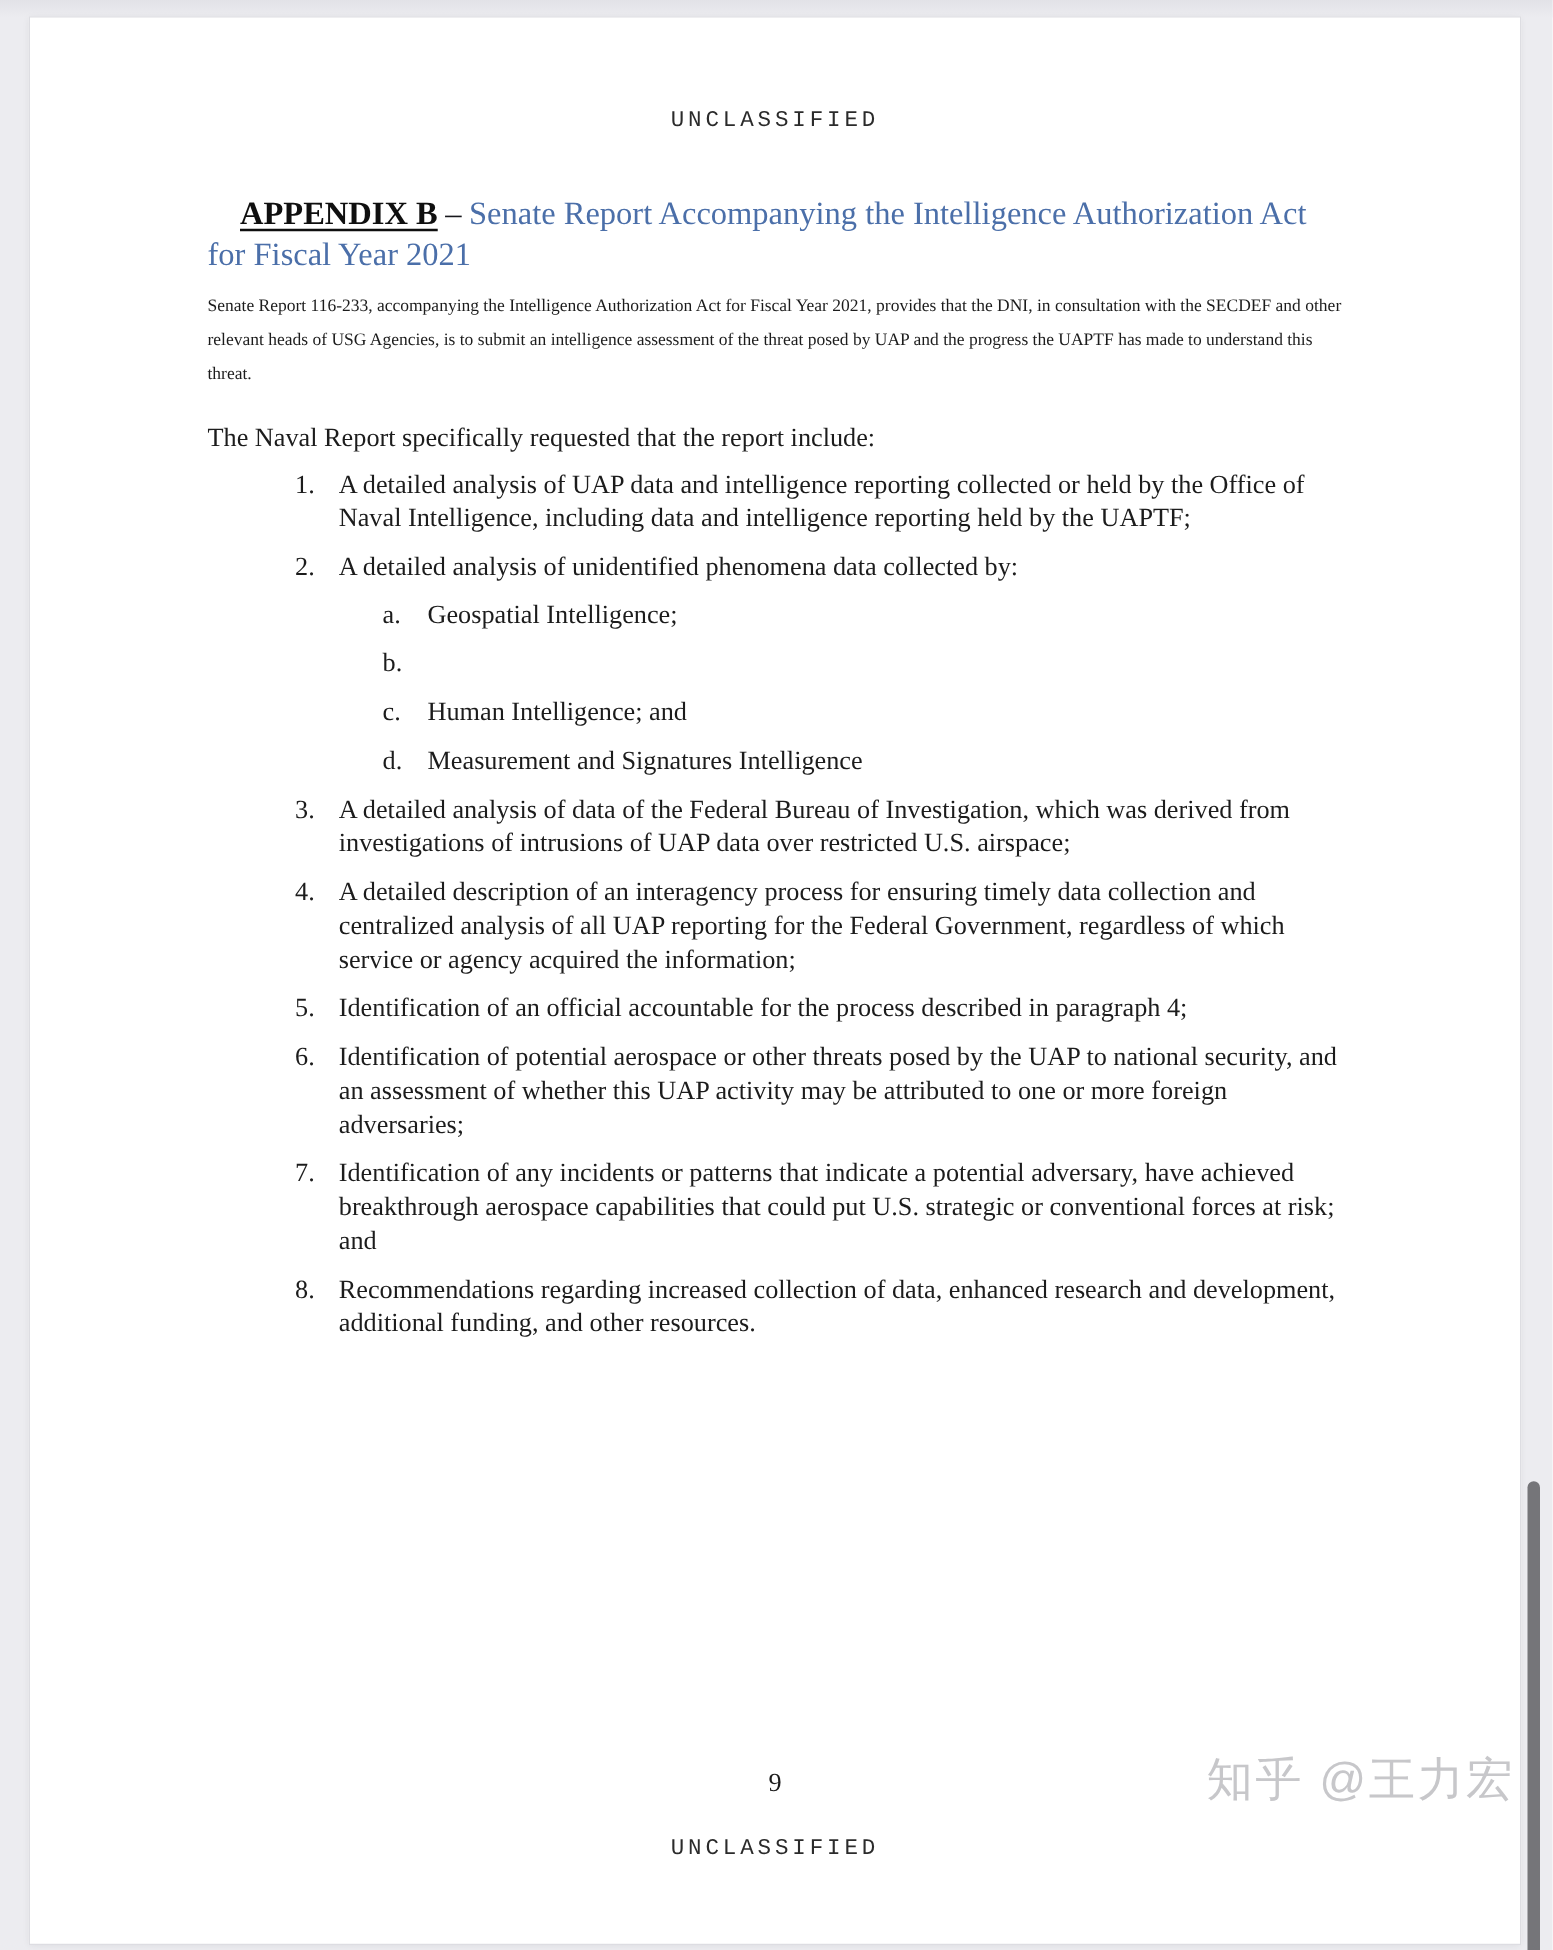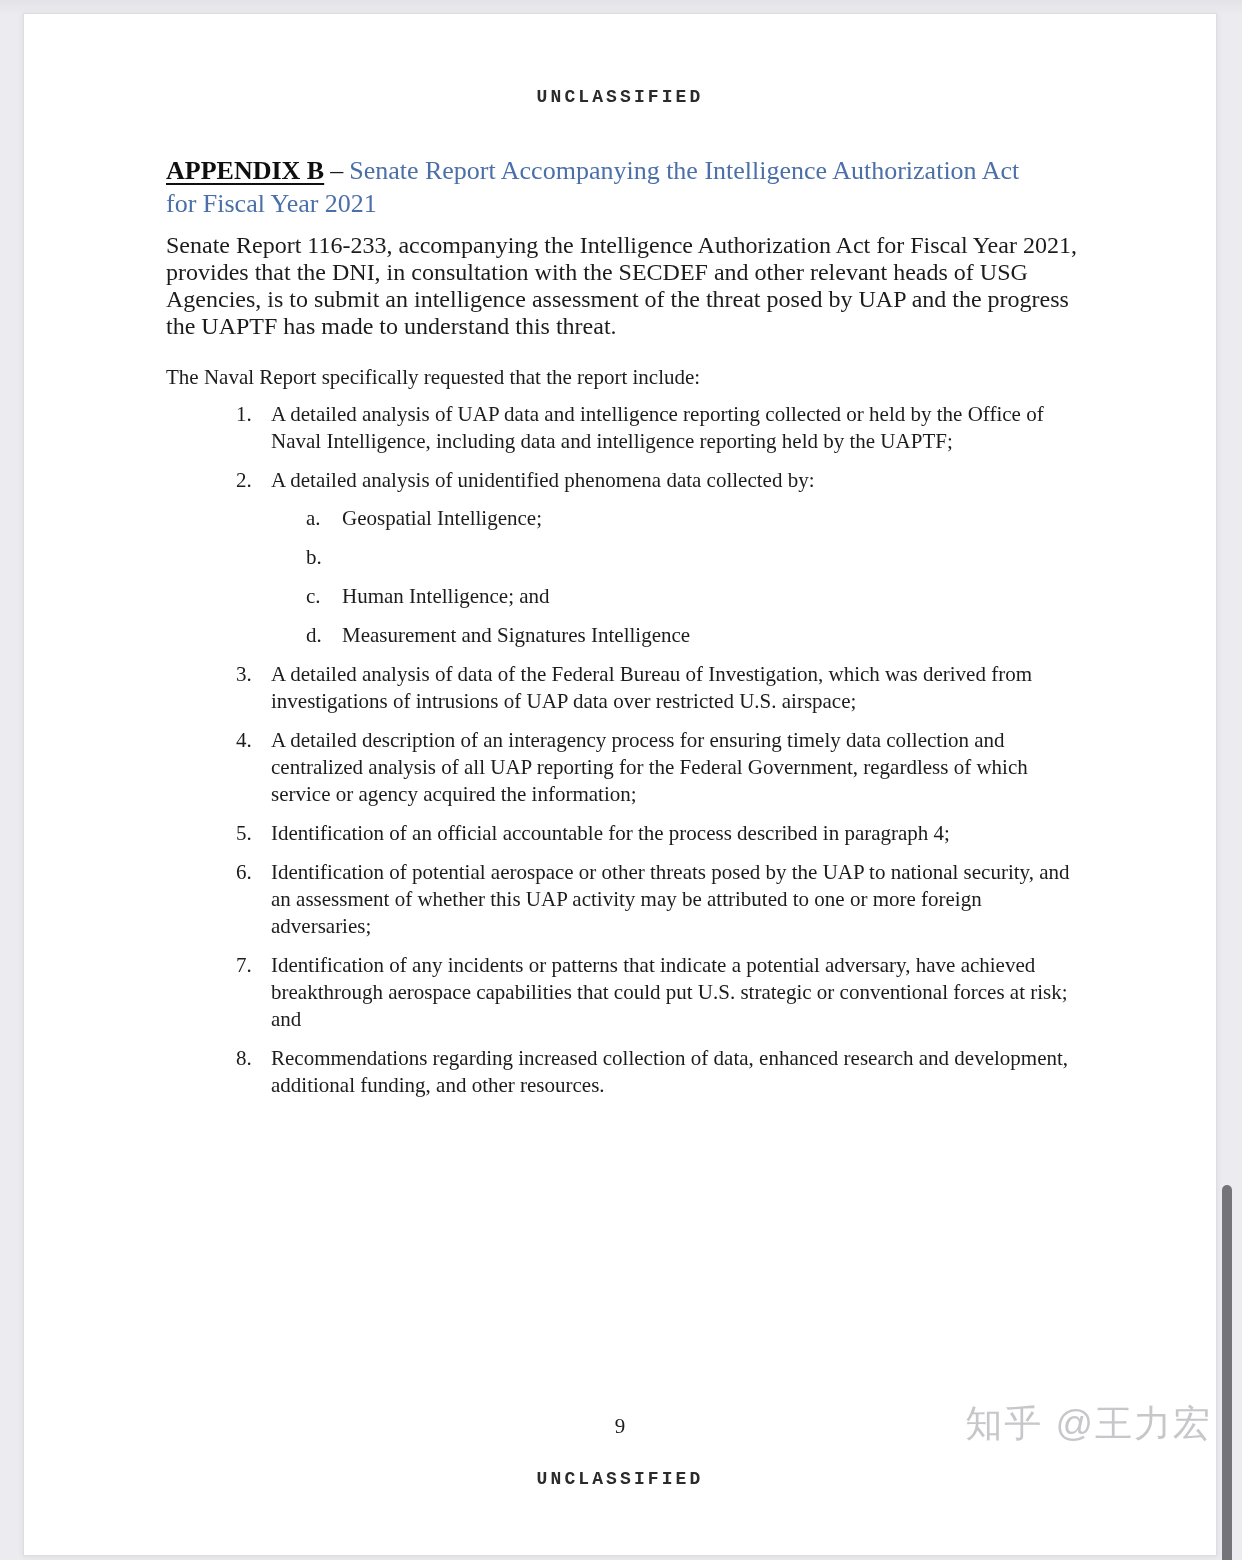--- a/index.html
+++ b/index.html
@@ -21,33 +21,32 @@
     background:#ffffff;
     border:1px solid #dddde2;
     box-shadow:0 1px 6px rgba(0,0,0,.07);
   }
   .classification {
     position:absolute; left:0; width:100%;
     text-align:center;
     font-family:"Liberation Mono", monospace;
     font-size:18px; letter-spacing:3.1px;
     color:#2b2b2b;
-    font-weight:bold;
   }
   .classification.header { top:73px; }
   .classification.footer { top:1455px; }
   .content { position:absolute; left:142px; top:140px; width:915px; }
   .title { font-size:26px; line-height:33px; font-weight:normal; }
   .title .label {
     font-weight:bold; color:#0f0f0f;
-    text-decoration:underline; text-decoration-thickness:2px; text-underline-offset:4px;
+    text-decoration:underline; text-decoration-thickness:2px; text-underline-offset:4px;margin-left:26px;
   }
   .title .dash { color:#17171c; margin:0 6px; }
   .title .blue { color:#4b6fa9; }
-  .intro { font-size:24px; line-height:27px; margin-top:12px; }
+  .intro { font-size:14px; line-height:27px; margin-top:12px; }
   .list-intro { font-size:21px; line-height:27px; margin-top:24px; }
   .req-list { margin-top:10px; }
   .item { display:flex; padding-left:70px; font-size:21px; line-height:27px; margin-bottom:12px; }
   .item .num { flex:none; width:35px; }
   .item .txt { width:810px; }
   .sub-list { margin-top:11px; }
   .sub-item { display:flex; font-size:21px; line-height:27px; margin-bottom:12px; }
   .sub-item:last-child { margin-bottom:0; }
   .sub-item .num { flex:none; width:36px; padding-left:0; margin-left:35px; }
   .sub-item .txt { width:700px; }

